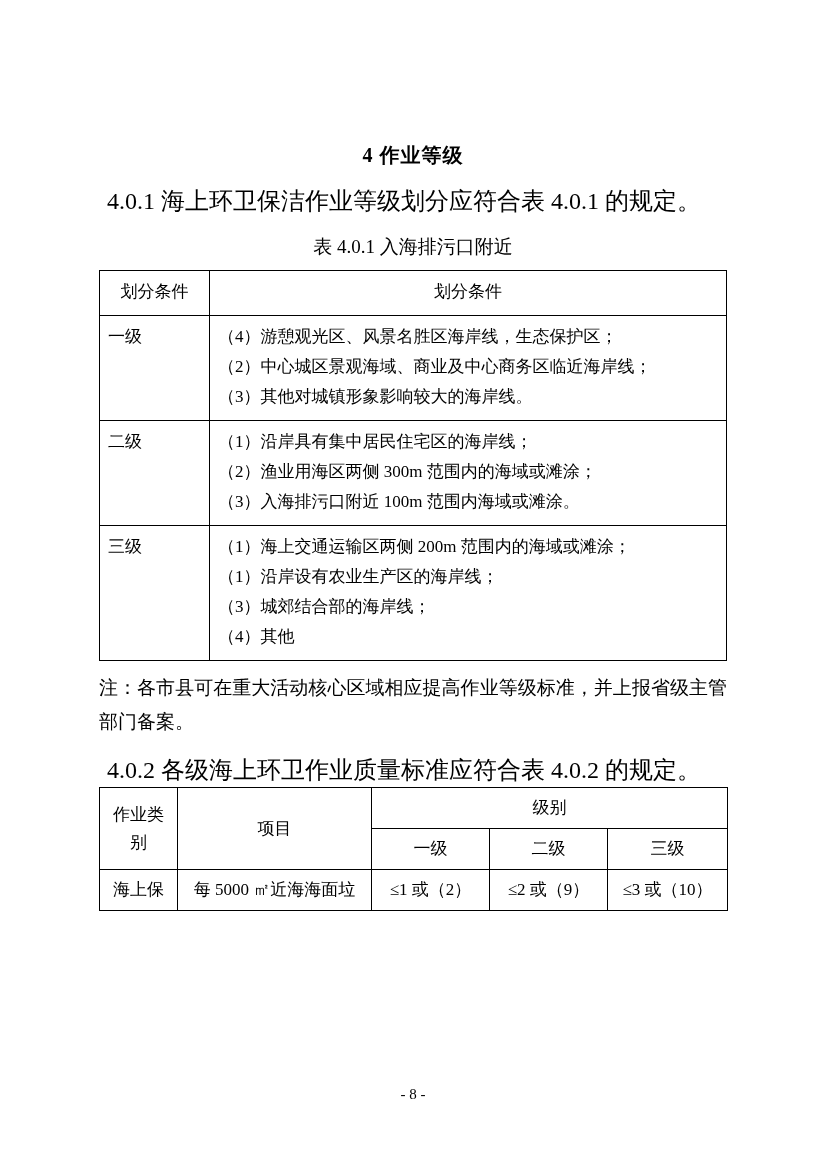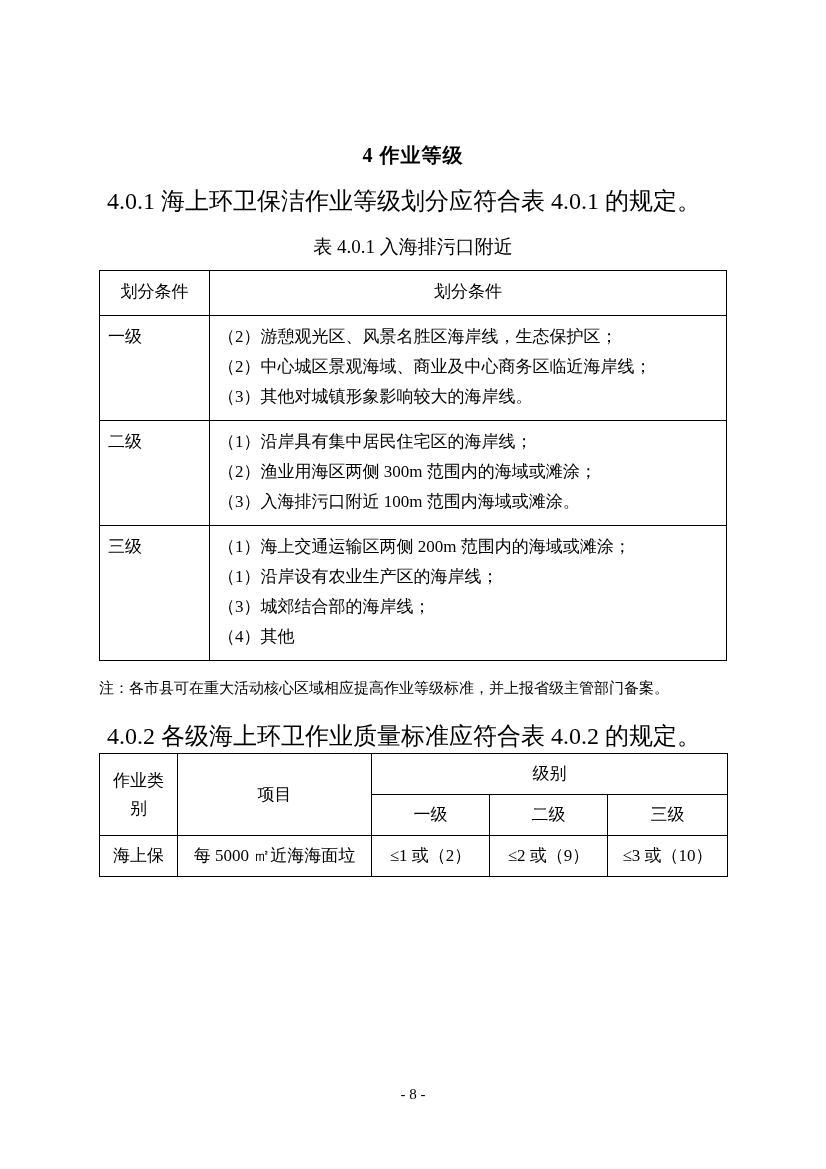--- a/index.html
+++ b/index.html
@@ -64,21 +64,21 @@
   table.doc-table td.center {
     text-align: center;
     vertical-align: middle;
   }
   .cell-line {
     display: block;
     white-space: nowrap;
   }
   .t1-c1 { width: 110px; }
   .note {
-    font-size: 15px;
+    font-size: 19px;
     line-height: 34px;
     margin: 10px 0 0 0;
     text-align: justify;
   }
   table.doc-table2 td {
     border: 1px solid #000000;
     font-size: 17px;
     line-height: 28px;
     text-align: center;
     vertical-align: middle;
@@ -117,21 +117,21 @@
         <col>
       </colgroup>
       <tbody>
         <tr>
           <td class="center">划分条件</td>
           <td class="center">划分条件</td>
         </tr>
         <tr>
           <td>一级</td>
           <td>
-            <span class="cell-line">（2）游憩观光区、风景名胜区海岸线，生态保护区；</span>
+            <span class="cell-line">（4）游憩观光区、风景名胜区海岸线，生态保护区；</span>
             <span class="cell-line">（2）中心城区景观海域、商业及中心商务区临近海岸线；</span>
             <span class="cell-line">（3）其他对城镇形象影响较大的海岸线。</span>
           </td>
         </tr>
         <tr>
           <td>二级</td>
           <td>
             <span class="cell-line">（1）沿岸具有集中居民住宅区的海岸线；</span>
             <span class="cell-line">（2）渔业用海区两侧 300m 范围内的海域或滩涂；</span>
             <span class="cell-line">（3）入海排污口附近 100m 范围内海域或滩涂。</span>

